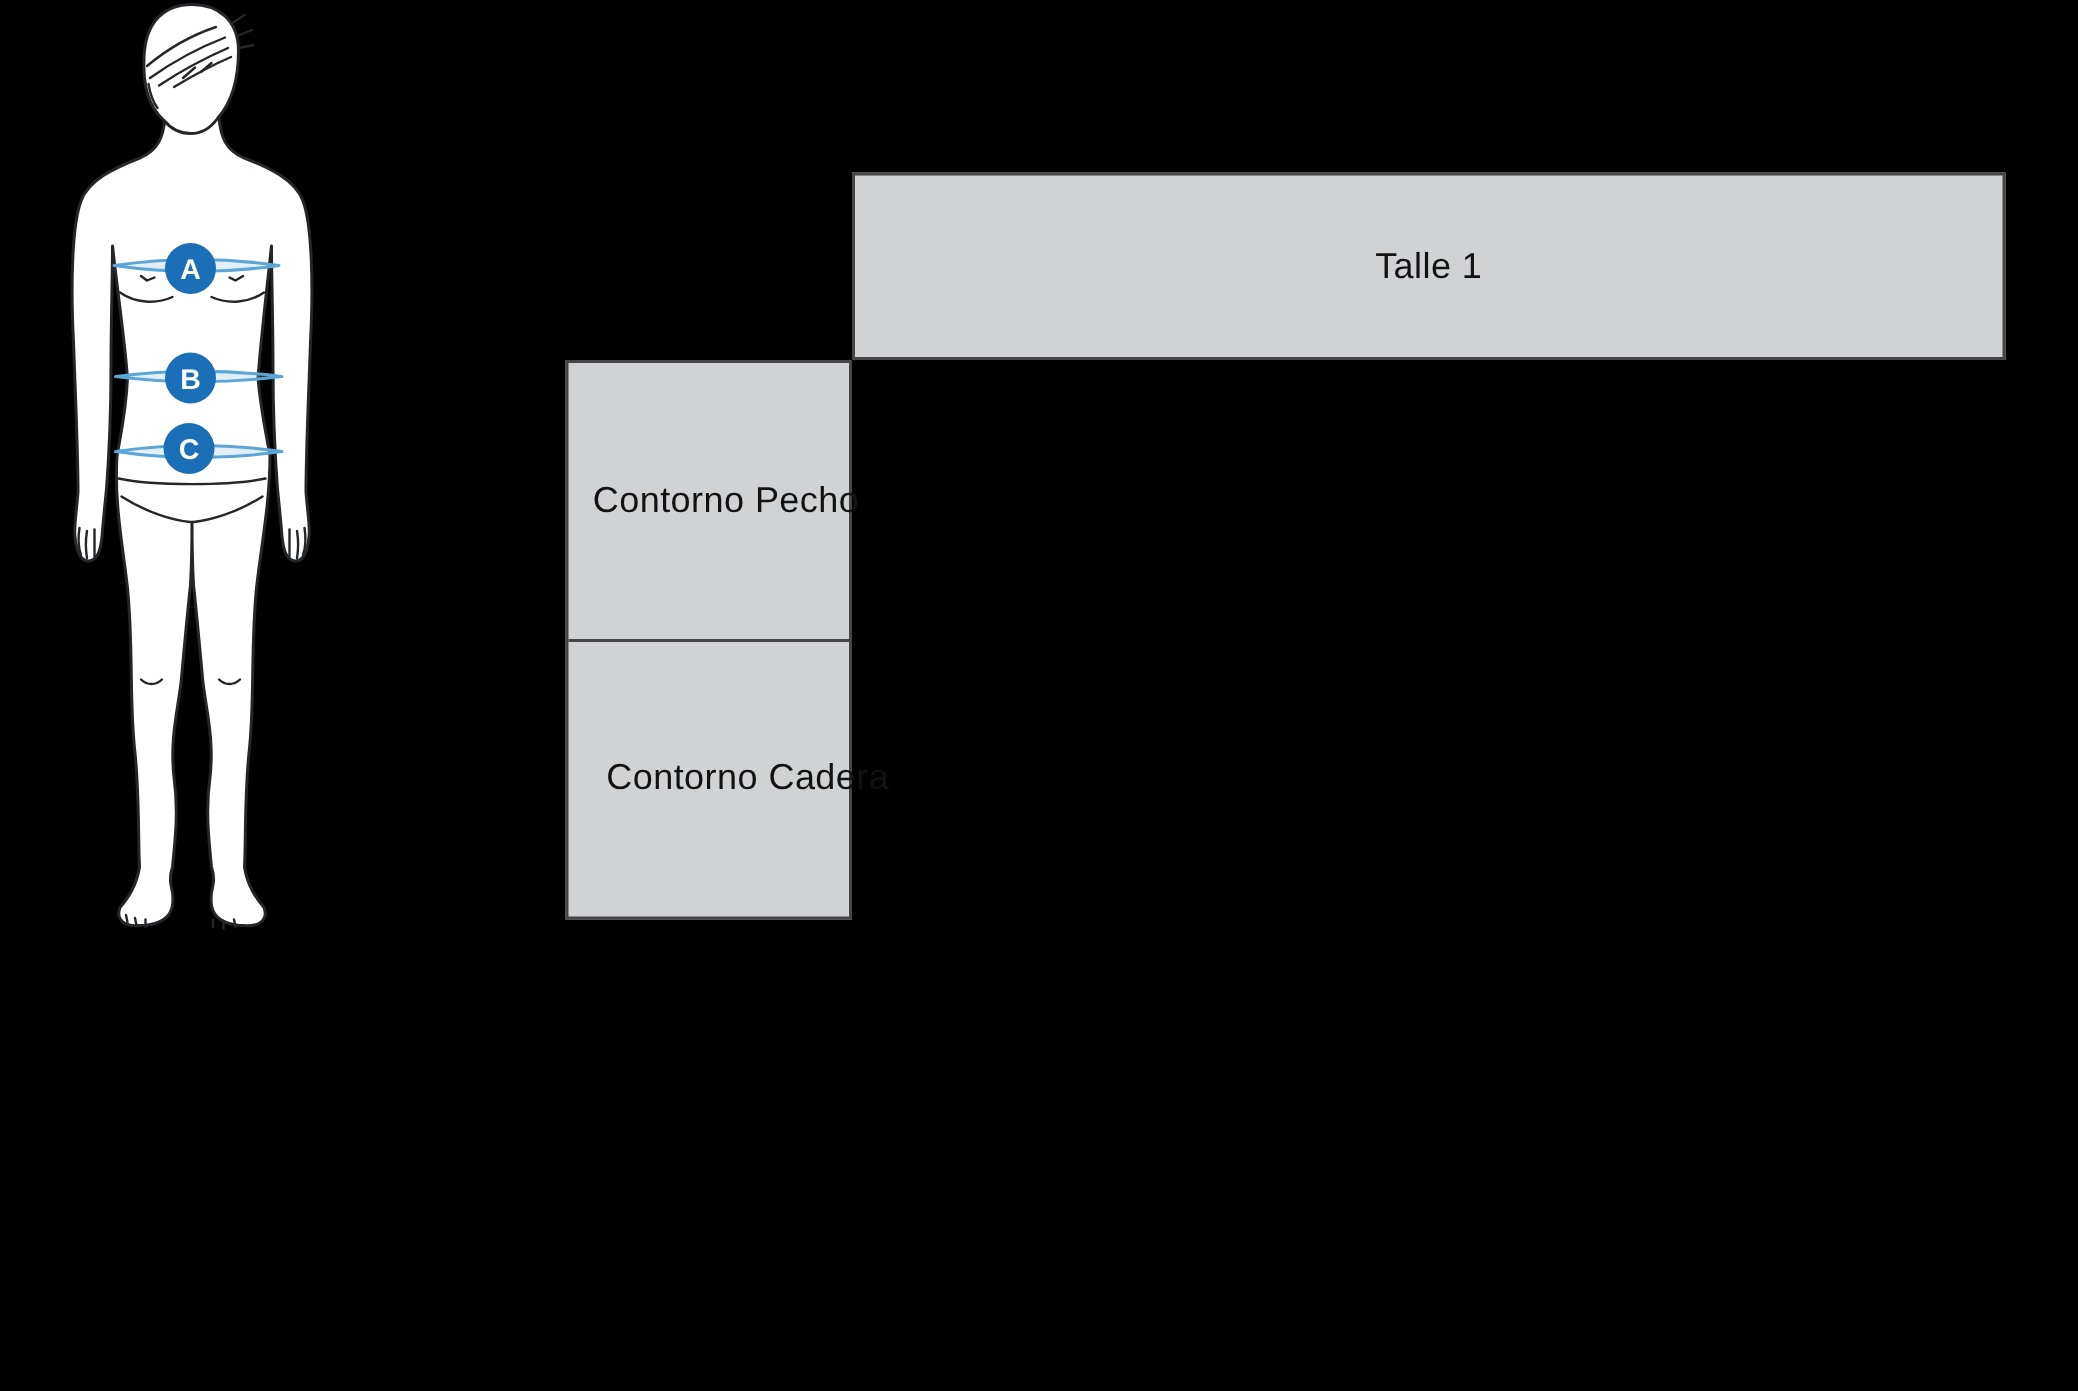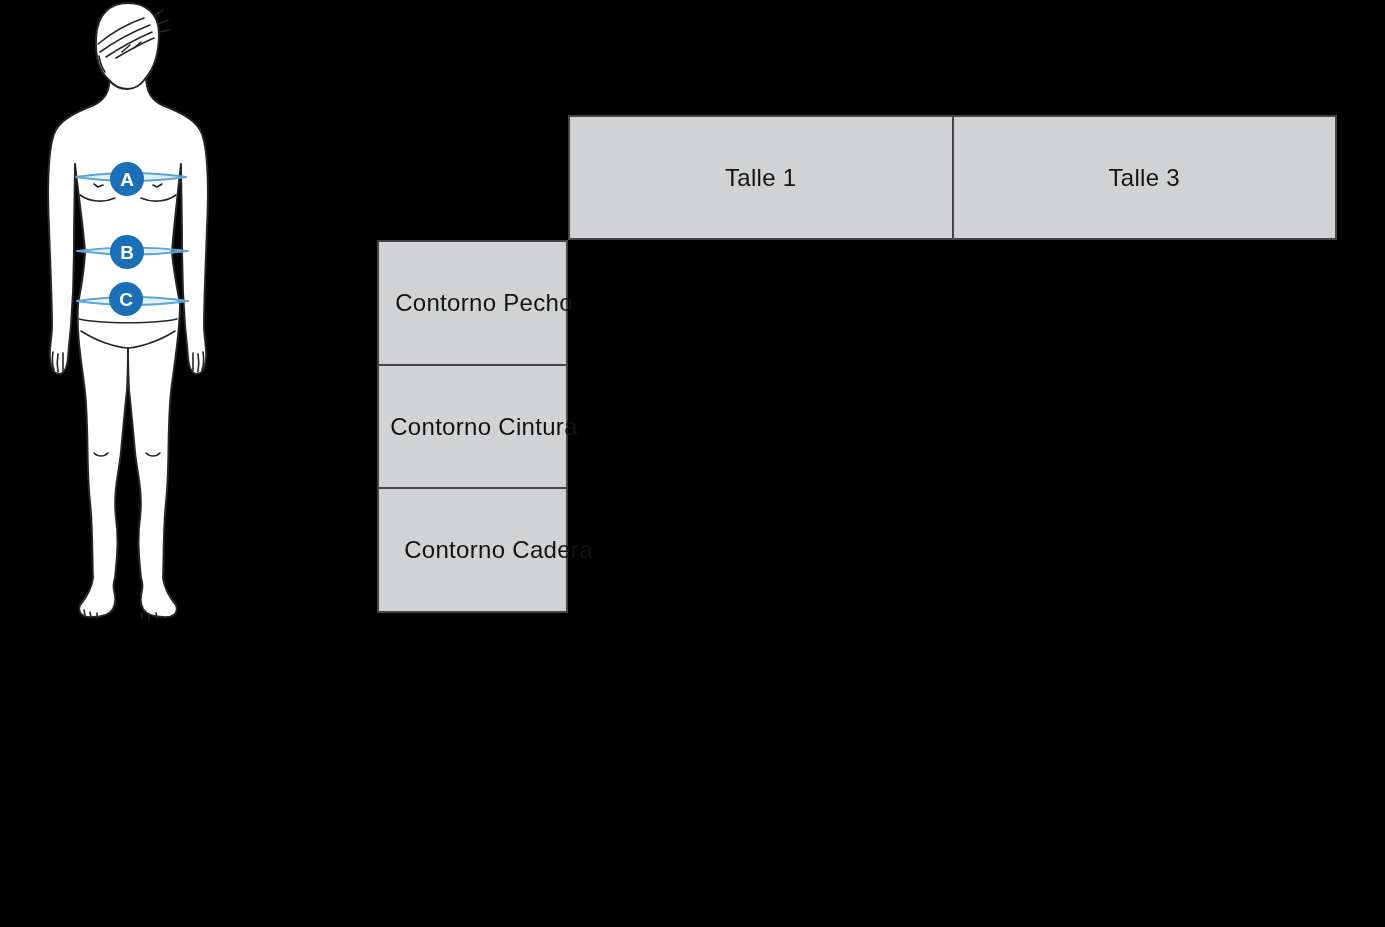--- a/index.html
+++ b/index.html
@@ -139,30 +139,24 @@
       <path class="band-path" d="M 35,301 Q 90,293 146,301 Q 90,309 35,301 Z"></path>
       <circle class="marker-dot" cx="84" cy="299" r="17"></circle>
       <text class="marker-letter" x="84" y="306">C</text>
     </g>
   </svg>
 
   <div class="col-headers">
     <div class="hcell">
       <span class="hlabel">Talle 1</span>
     </div>
-    <div class="hcell">
-      <span class="hlabel">Talle 3</span>
-    </div>
   </div>
 
   <div class="row-headers">
     <div class="rcell">
       <span class="rlabel">Contorno Pecho</span>
-    </div>
-    <div class="rcell">
-      <span class="rlabel">Contorno Cintura</span>
     </div>
     <div class="rcell">
       <span class="rlabel">Contorno Cadera</span>
     </div>
   </div>
 
 </div>
 
 </body></html>

